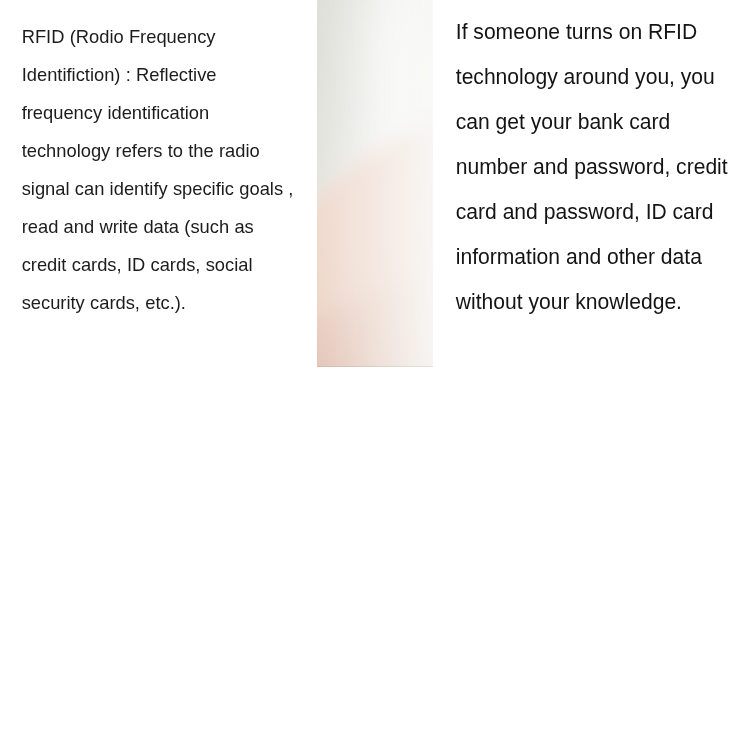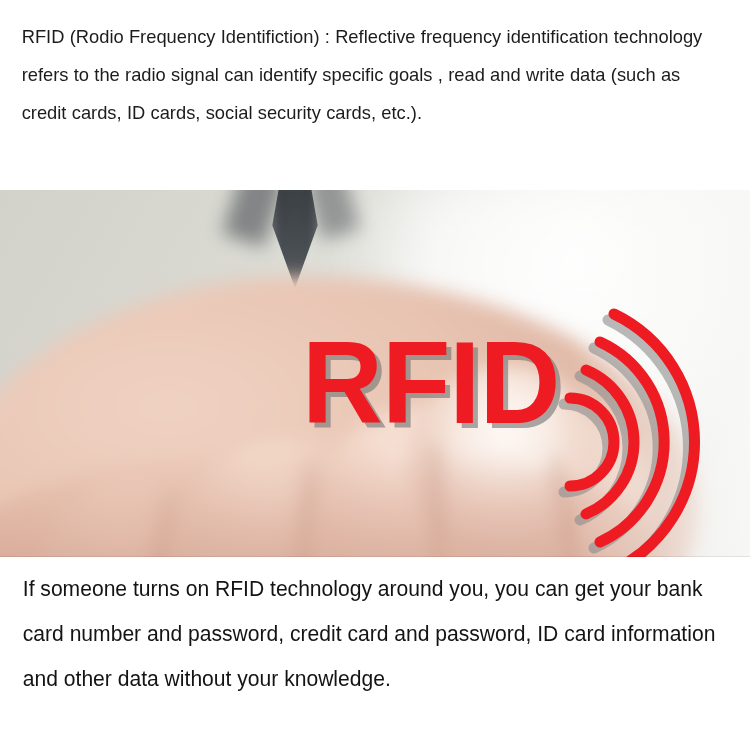--- a/index.html
+++ b/index.html
@@ -12,21 +12,21 @@
     font-family: "Liberation Sans", "DejaVu Sans", sans-serif;
     overflow: hidden;
   }
 
   #page {
     position: relative;
     width: 750px;
     height: 750px;
     background: #ffffff;
     display: flex;
-    flex-direction: column;
+    flex-direction: row;
   }
 
   
   .text-block {
     background: #ffffff;
     color: #1a1a1a;
     padding: 0 18px 0 22px;
   }
 
   .top-text {

